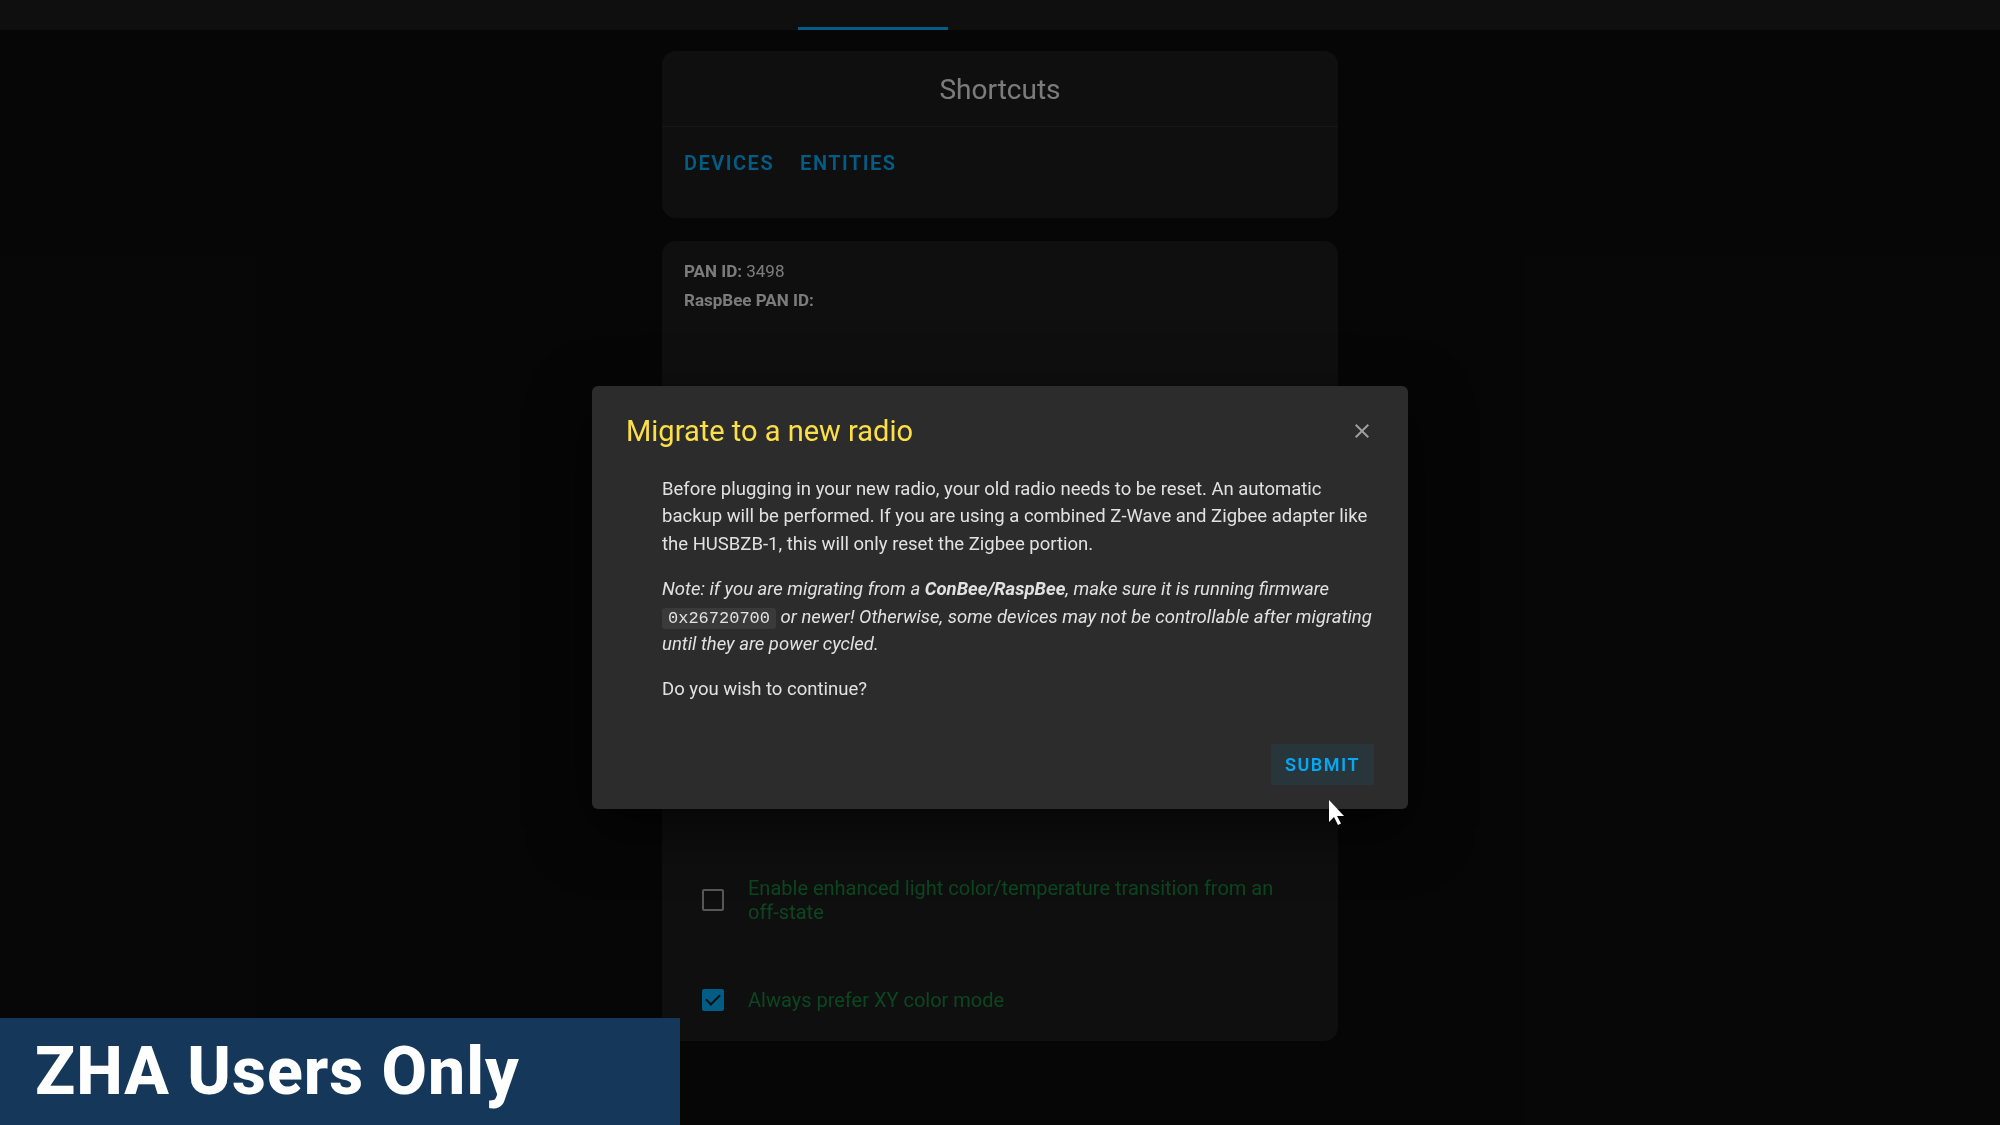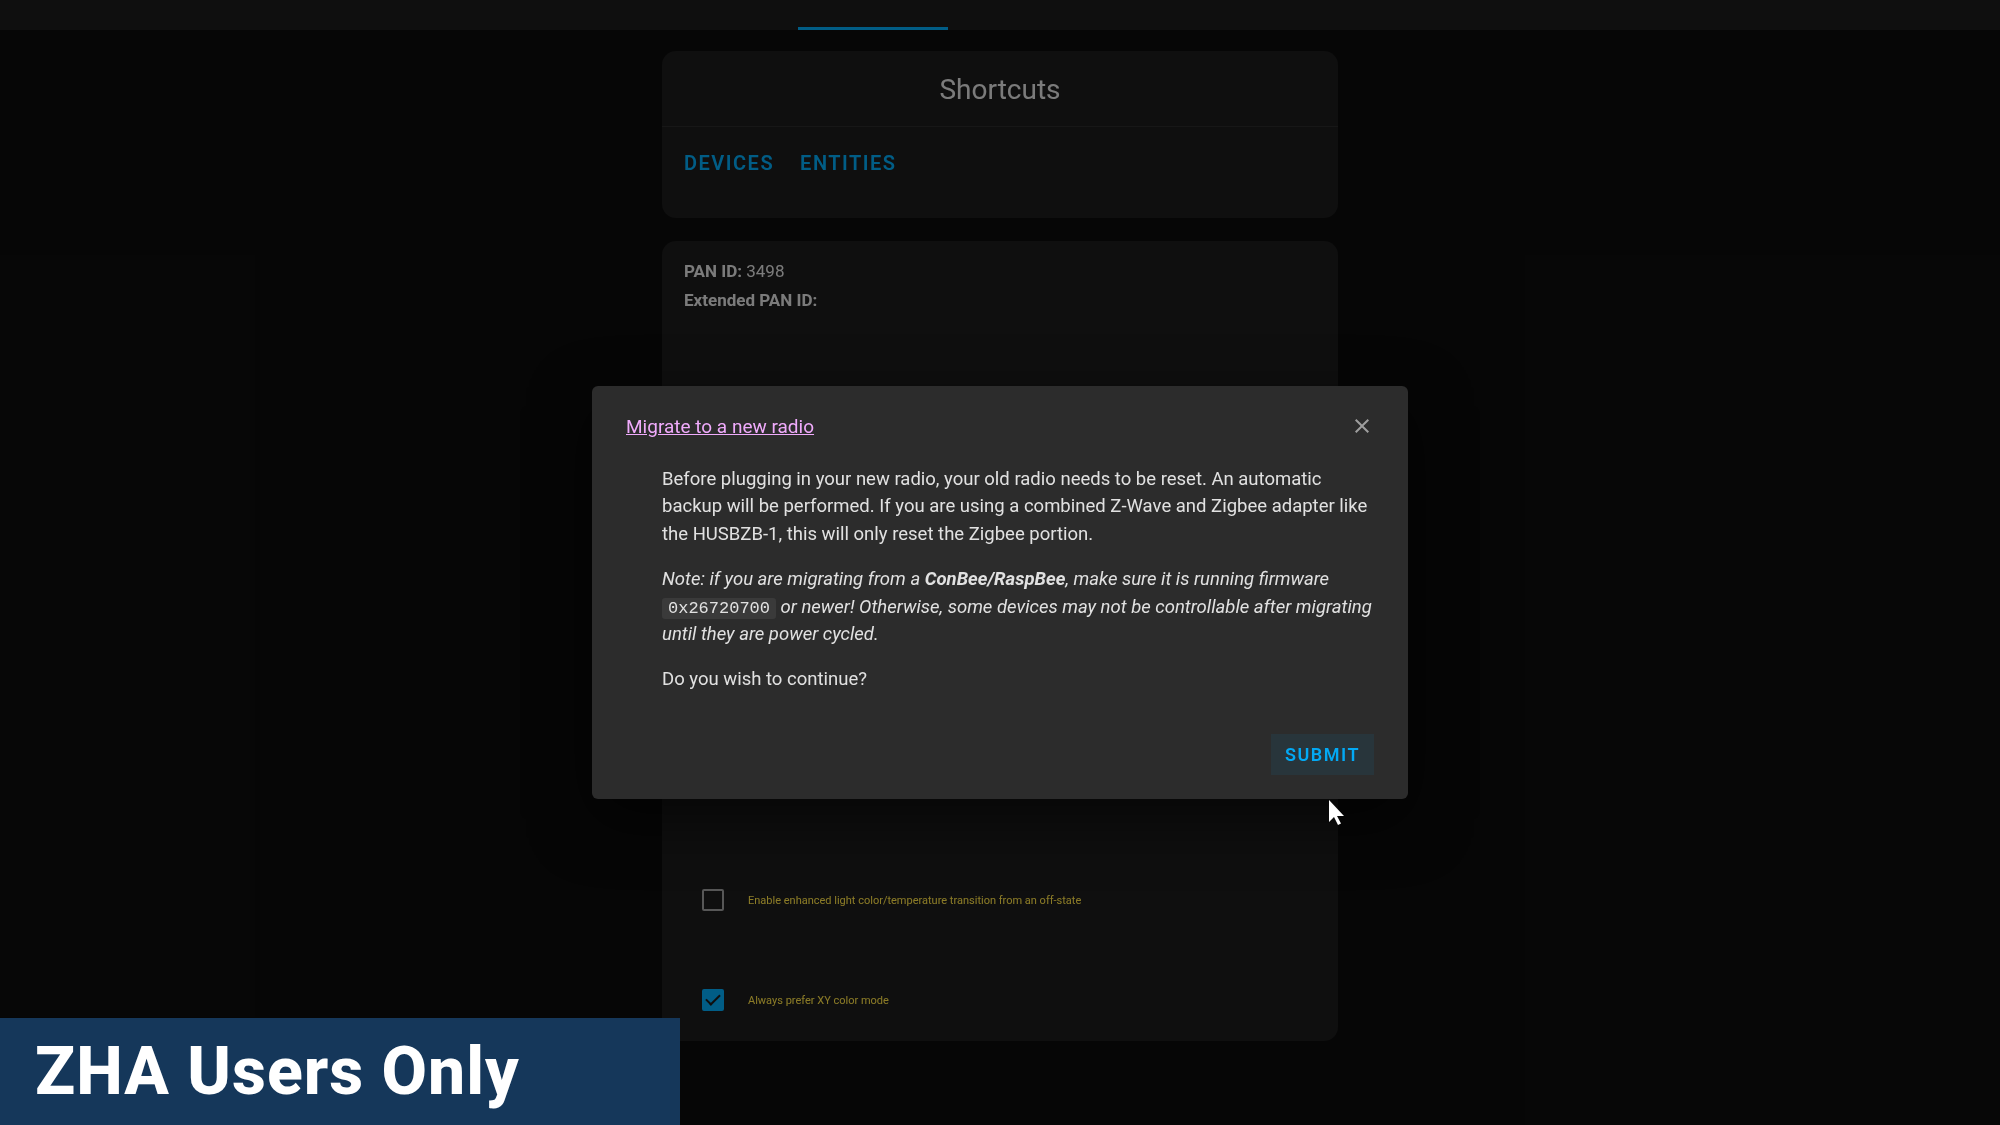--- a/index.html
+++ b/index.html
@@ -116,22 +116,22 @@
       position: absolute;
       left: 5px;
       top: 0px;
       width: 6px;
       height: 12px;
       border: solid #1c1c1c;
       border-width: 0 2.5px 2.5px 0;
       transform: rotate(45deg);
     }
     .setting-label {
-      color: #fde047;
-      font-size: 11px;
+      color: #15803d;
+      font-size: 20px;
     }
     .modal-overlay {
       position: absolute;
       top: 0;
       left: 0;
       right: 0;
       bottom: 0;
       background: rgba(0,0,0,0.45);
     }
     .modal {
@@ -145,24 +145,23 @@
       box-shadow: 0 20px 60px rgba(0,0,0,0.6);
       padding: 28px 34px 24px 34px;
     }
     .modal-header {
       display: flex;
       justify-content: space-between;
       align-items: center;
       margin-bottom: 28px;
     }
     .modal-title {
-      font-size: 19px;
+      font-size: 29px;
       font-weight: 400;
-      color: #f0abfc;
-      text-decoration: underline;
+      color: #fde047;
     }
     .close-btn {
       width: 24px;
       height: 24px;
       cursor: pointer;
       color: #9e9e9e;
       position: relative;
     }
     .close-btn svg { width: 24px; height: 24px; }
     .modal-body {
@@ -241,21 +240,21 @@
     </div>
   </div>
 
   <div class="card network-card">
     <div class="network-details">
       <div>
         <span class="label">PAN ID:</span>
         <span>3498</span>
       </div>
       <div>
-        <span class="label">Extended PAN ID:</span>
+        <span class="label">RaspBee PAN ID:</span>
       </div>
     </div>
   </div>
 
   <div class="settings-list">
     <div class="setting-row">
       <div class="checkbox"></div>
       <div class="setting-label">Enable enhanced light color/temperature transition from an off-state</div>
     </div>
     <div class="setting-row">

